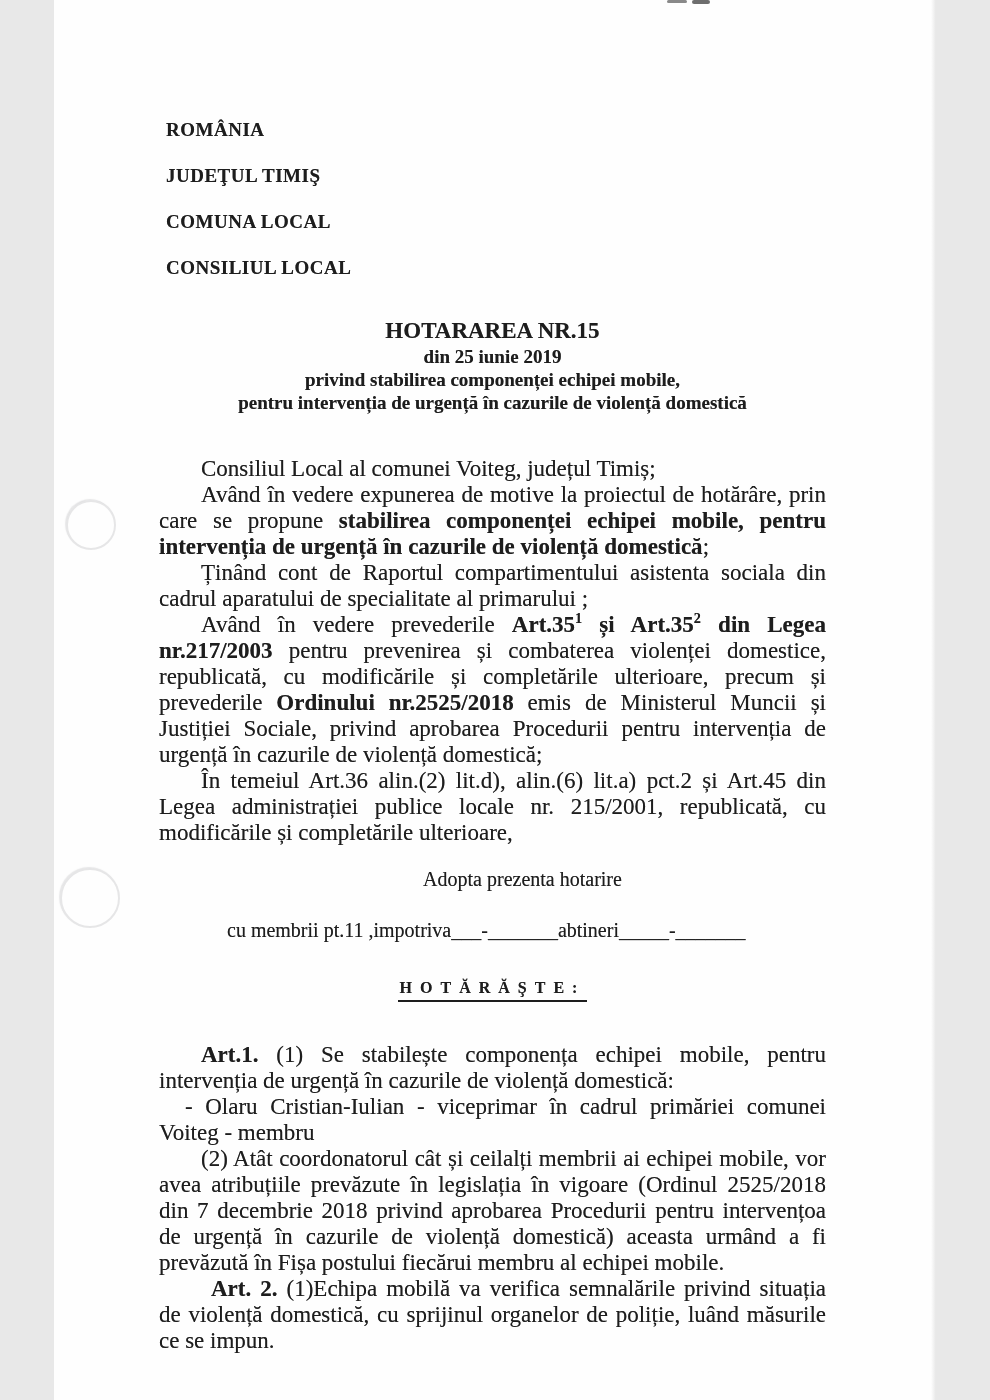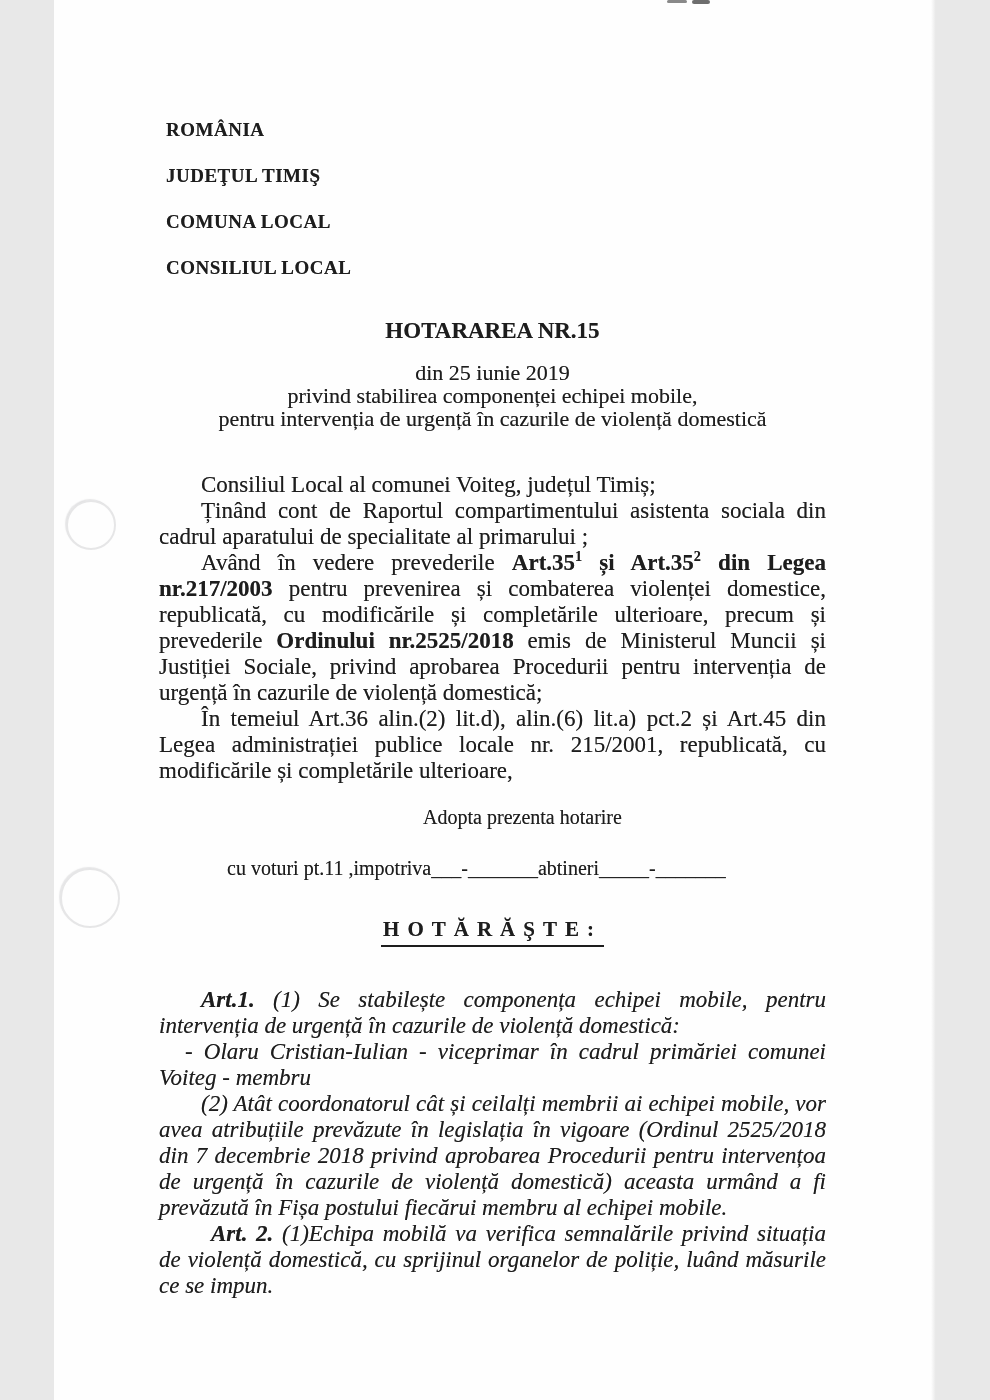--- a/index.html
+++ b/index.html
@@ -19,22 +19,22 @@
   
   .hdr-line {
     font-weight: bold;
     font-size: 19px;
     line-height: 19px;
     letter-spacing: 0.5px;
     margin: 0 0 27px 7px;
   }
   
   .title-block { text-align: center; margin-top: 40px; }
-  .title-main { font-weight: bold; font-size: 23px; line-height: 28px; margin: 16px; }
-  .title-sub  { font-weight: normal; font-size: 22px; line-height: 23px; margin: 0; }
+  .title-main { font-weight: bold; font-size: 23px; line-height: 28px; margin: 0; }
+  .title-sub  { font-weight: bold; font-size: 19px; line-height: 23px; margin: 0; }
   
   .body-block { margin-top: 42px; }
   p.doc {
     margin: 0;
     font-size: 23px;
     line-height: 26px;
     text-align: justify;
     text-indent: 42px;
   }
   p.doc.member { text-indent: 26px; }
@@ -50,26 +50,26 @@
   p.votes {
     margin: 25px 0 0 0;
     font-size: 20px;
     line-height: 26px;
     text-indent: 68px;
   }
   .decree-wrap { text-align: center; margin-top: 36px; }
   .decree {
     display: inline-block;
     font-weight: bold;
-    font-size: 21px;
+    font-size: 16px;
     letter-spacing: 8px;
     border-bottom: 2.5px solid #1d1d1d;
     padding: 0 2px 3px 2px;
   }
-  .articles-block { margin-top: 40px; font-style: italic; }
+  .articles-block { margin-top: 40px; }
   
   .punch-hole {
     position: absolute;
     border-radius: 50%;
     border: 2px solid rgba(145,145,150,0.22);
     box-shadow: -1px -1px 1px rgba(130,130,135,0.18);
     background: transparent;
   }
   .punch-hole.top    { left: 12px; top: 500px; width: 46px; height: 46px; }
   .punch-hole.bottom { left: 6px;  top: 868px; width: 56px; height: 56px; }
@@ -107,27 +107,28 @@
 
   <div class="title-block">
     <p class="title-main">HOTARAREA NR.15</p>
     <p class="title-sub">din  25 iunie 2019</p>
     <p class="title-sub">privind stabilirea componenței echipei mobile,</p>
     <p class="title-sub">pentru intervenția de urgență în cazurile de violență domestică</p>
   </div>
 
   <div class="body-block">
     <p class="doc">Consiliul Local al comunei Voiteg, județul Timiș;</p>
+    <p class="doc"><span>Având în vedere expunerea de motive la proiectul de hotărâre,  prin care se propune </span><span class="b">stabilirea componenței echipei mobile, pentru intervenția de urgență în cazurile de violență domestică</span><span>;</span></p>
     <p class="doc">Ținând cont de Raportul compartimentului asistenta sociala din cadrul aparatului de specialitate al primarului ;</p>
     <p class="doc"><span>Având în vedere prevederile </span><span class="b">Art.35</span><span class="b sup">1</span><span class="b"> și Art.35</span><span class="b sup">2</span><span class="b"> din Legea nr.217/2003</span><span> pentru prevenirea și combaterea violenței domestice, republicată, cu modificările și completările ulterioare, precum și prevederile </span><span class="b">Ordinului nr.2525/2018</span><span> emis de Ministerul Muncii și Justiției Sociale, privind aprobarea Procedurii pentru intervenția de urgență în cazurile de violență domestică;</span></p>
     <p class="doc">În temeiul Art.36 alin.(2) lit.d), alin.(6) lit.a) pct.2 și Art.45 din Legea administrației publice locale nr. 215/2001, republicată, cu modificările și completările ulterioare,</p>
   </div>
 
   <p class="adopt">Adopta prezenta hotarire</p>
-  <p class="votes">cu voturi pt.11 ,impotriva___-_______abtineri_____-_______</p>
+  <p class="votes">cu membrii pt.11 ,impotriva___-_______abtineri_____-_______</p>
 
   <div class="decree-wrap">
     <span class="decree">HOTĂRĂŞTE:</span>
   </div>
 
   <div class="articles-block">
     <p class="doc"><span class="b">Art.1.</span><span>  (1) Se stabilește componența echipei mobile, pentru intervenția de urgență în cazurile de violență domestică:</span></p>
     <p class="doc member">- Olaru Cristian-Iulian  - viceprimar în cadrul primăriei comunei Voiteg -  membru</p>
     <p class="doc">(2) Atât coordonatorul cât și ceilalți membrii ai echipei mobile, vor avea atribuțiile prevăzute în legislația în vigoare (Ordinul 2525/2018 din 7 decembrie 2018 privind aprobarea Procedurii pentru intervențoa de urgență în cazurile de violență domestică) aceasta urmând a fi prevăzută în Fișa postului fiecărui membru al echipei mobile.</p>
     <p class="doc" style="text-indent:52px"><span class="b">Art. 2.</span><span> (1)Echipa mobilă va verifica semnalările privind situația de violență domestică, cu sprijinul organelor de poliție, luând măsurile ce se impun.</span></p>

